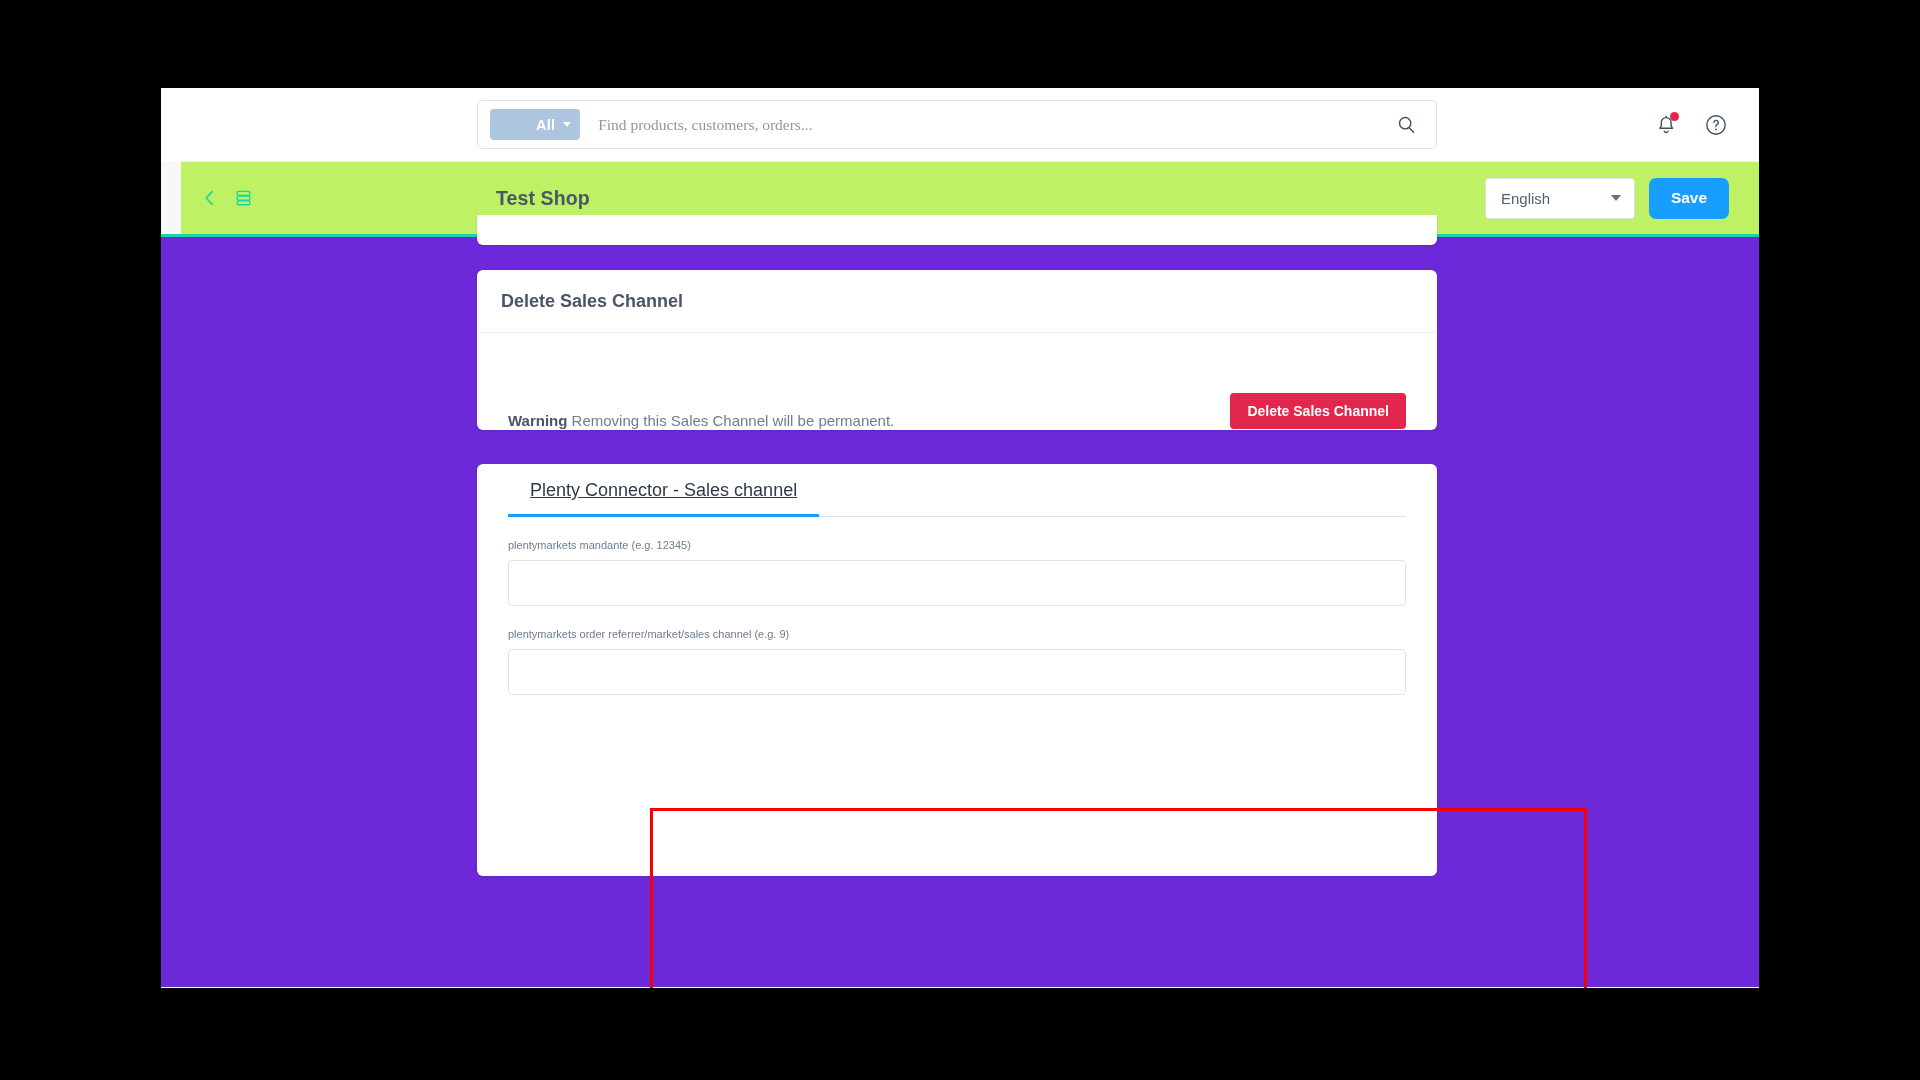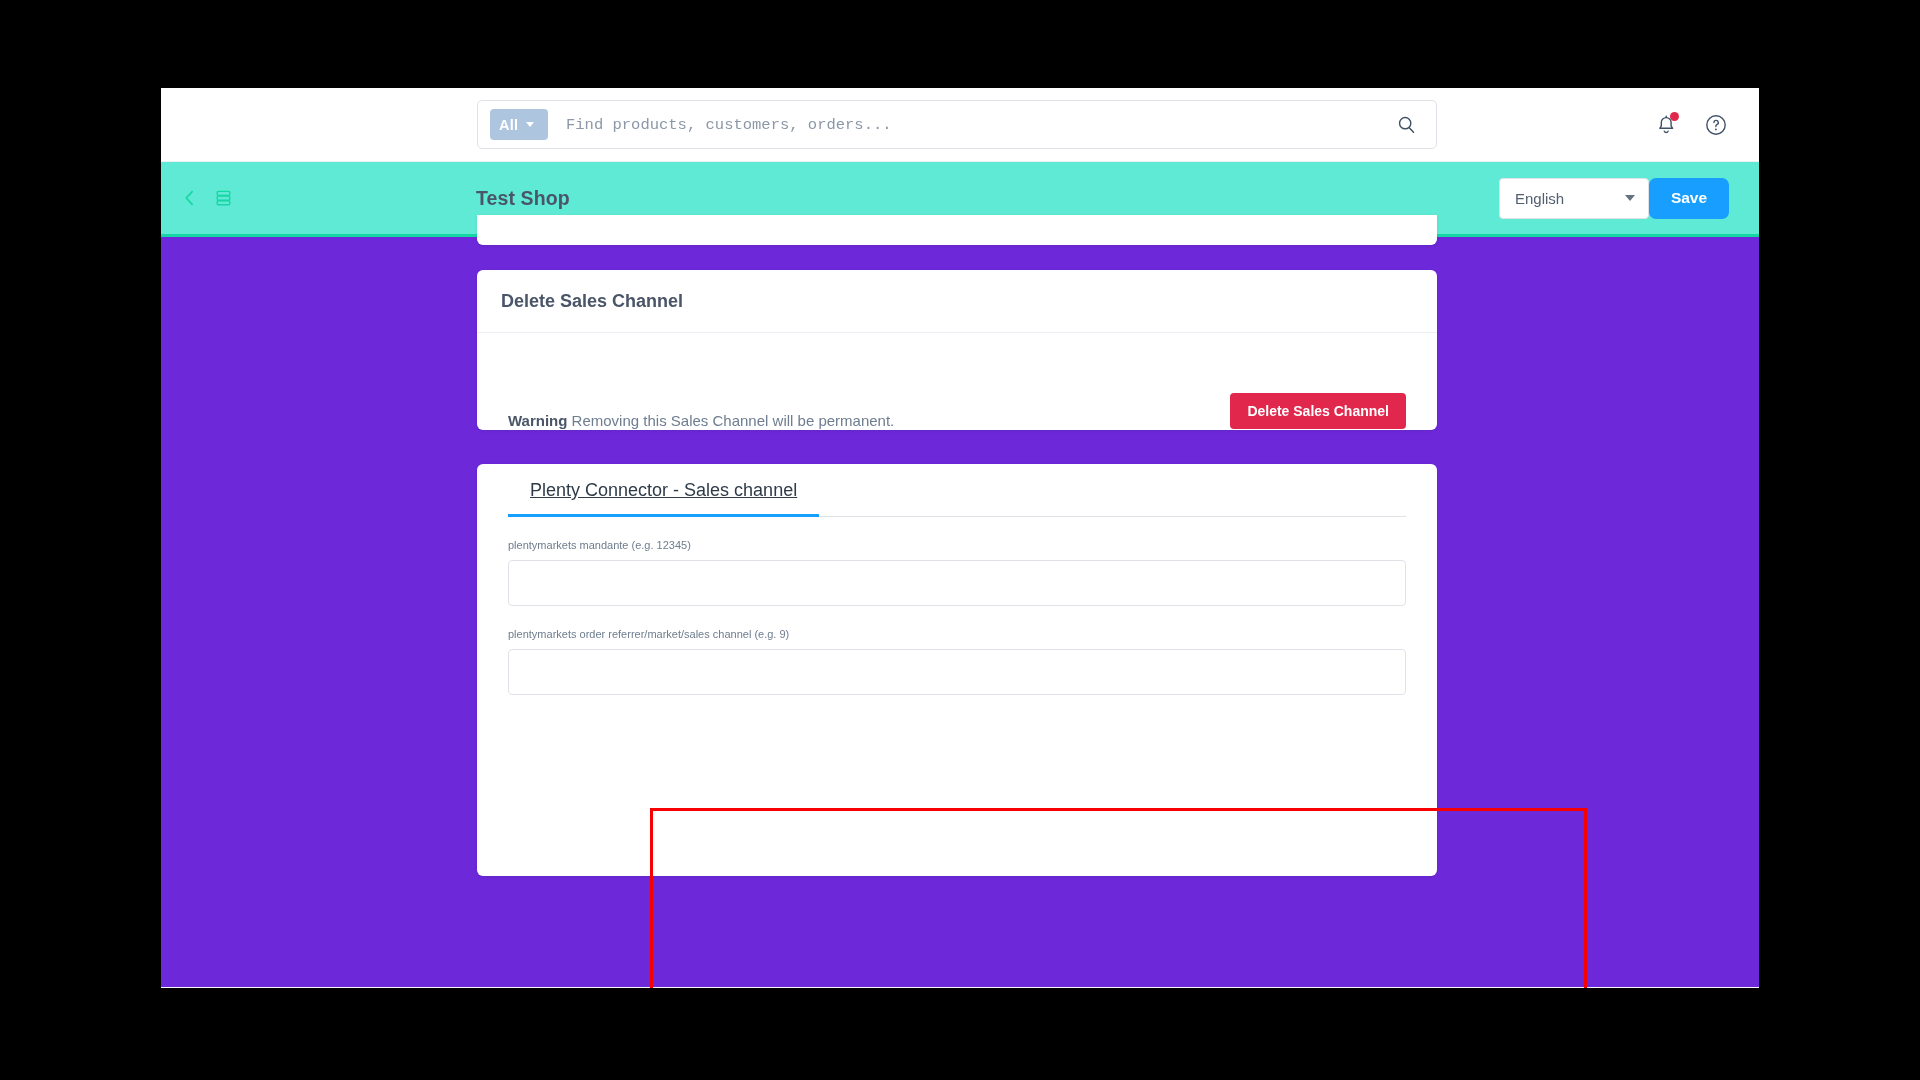--- a/index.html
+++ b/index.html
@@ -55,35 +55,36 @@
     display: flex;
     align-items: center;
     gap: 8px;
     cursor: pointer;
   }
   #scope-select .scope-label {
     color: #ffffff;
     font-size: 14.5px;
     font-weight: 700;
     letter-spacing: .2px;
+    margin-left: 37px;
   }
   .caret-down {
     width: 0; height: 0;
     border-left: 4.5px solid transparent;
     border-right: 4.5px solid transparent;
     border-top: 5px solid #ffffff;
   }
 
   #search-input {
     flex: 1;
     border: none;
     outline: none;
     background: transparent;
     margin-left: 18px;
-    font-family: Liberation Mono, monospace;
+    font-family: Liberation Serif, serif;
     font-size: 15.5px;
     color: #4a5568;
   }
   #search-input::placeholder { color: #8c98a8; }
 
   #search-icon-btn {
     margin-right: 18px;
     width: 24px; height: 24px;
     display: flex; align-items: center; justify-content: center;
     cursor: pointer;
@@ -104,24 +105,25 @@
     right: 1px; top: 0px;
     width: 9px; height: 9px;
     background: #e1274b;
     border-radius: 50%;
   }
 
   
   #page-header {
     position: relative;
     height: 73px;
-    background: #5eead4;
+    background: #bef264;
     border-top: 1px solid #edeff2;
     display: flex;
     align-items: center;
+    margin-left: 20px;
   }
   #header-left {
     position: absolute;
     left: 20px;
     display: flex;
     align-items: center;
     gap: 16px;
   }
   .hl-icon { cursor: pointer; display: flex; align-items: center; }
 
@@ -132,20 +134,21 @@
     font-weight: 700;
     color: #4a5568;
     letter-spacing: .1px;
   }
 
   #header-right {
     position: absolute;
     right: 30px;
     display: flex;
     align-items: center;
+    gap: 14px;
   }
 
   #lang-select {
     width: 150px;
     height: 41px;
     border: 1px solid #dfe3e8;
     border-radius: 4px;
     background: #ffffff;
     display: flex;
     align-items: center;

